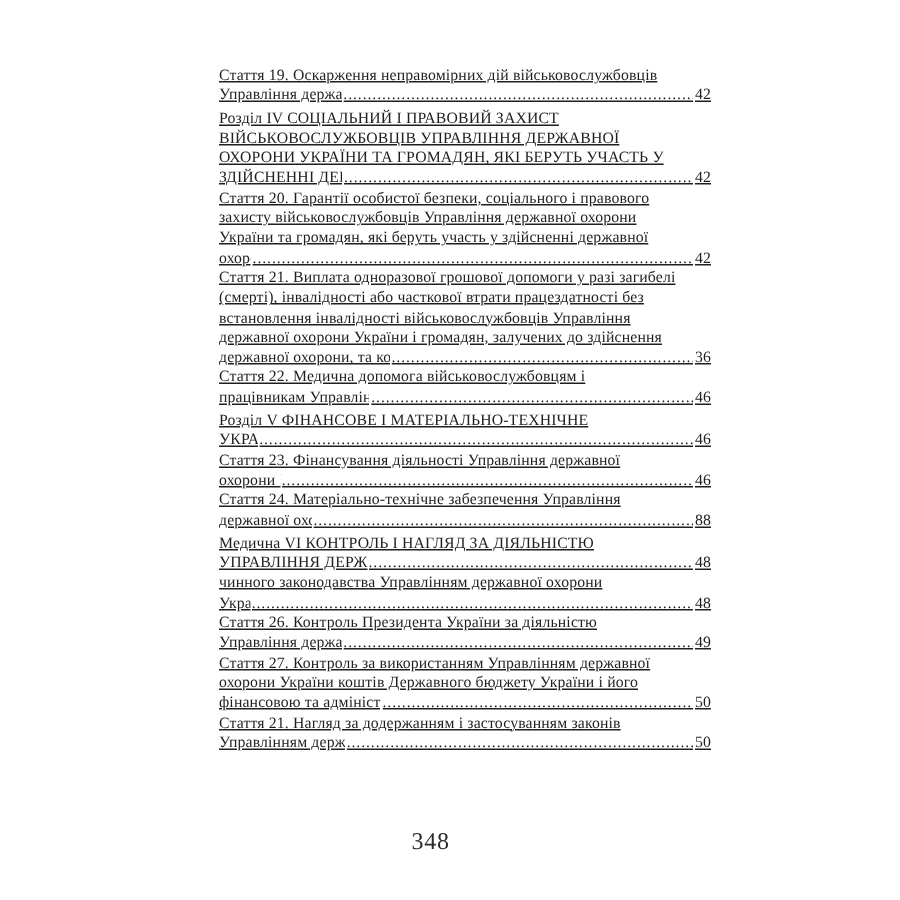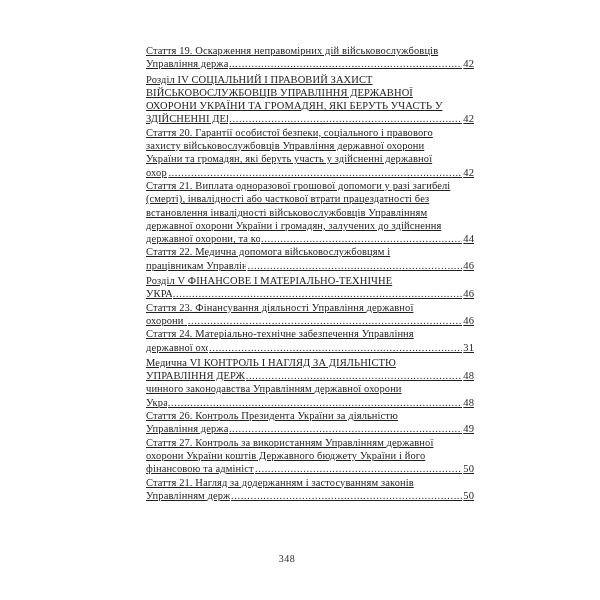--- a/index.html
+++ b/index.html
@@ -47,21 +47,21 @@
     letter-spacing: 0.6px;
   }
   .pagenum {
     flex: 0 0 auto;
   }
   .footer {
     position: absolute;
     top: 553px;
     left: 287px;
     transform: translateX(-50%);
-    font-size: 10px;
+    font-size: 16px;
     color: #2b2b2b;
     letter-spacing: 0.5px;
   }
 </style>
 </head>
 <body>
 
 <div class="page">
   <div class="toc" id="toc">
       <div class="entry article">
@@ -88,26 +88,26 @@
         <div class="line">України та громадян, які беруть участь у здійсненні державної</div>
         <div class="lastline">
           <span class="text">охорони </span>
           <span class="dots">................................................................................................................................................................</span>
           <span class="pagenum">42</span>
         </div>
       </div>
       <div class="entry article">
         <div class="line">Стаття 21. Виплата одноразової грошової допомоги у разі загибелі</div>
         <div class="line">(смерті), інвалідності або часткової втрати працездатності без</div>
-        <div class="line">встановлення інвалідності військовослужбовців Управлінням</div>
+        <div class="line">встановлення інвалідності військовослужбовців Управління</div>
         <div class="line">державної охорони України і громадян, залучених до здійснення</div>
         <div class="lastline">
           <span class="text">державної охорони, та компенсація заподіяння шкоди їх майну .</span>
           <span class="dots">................................................................................................................................................................</span>
-          <span class="pagenum">44</span>
+          <span class="pagenum">36</span>
         </div>
       </div>
       <div class="entry article">
         <div class="line">Стаття 22. Медична допомога військовослужбовцям і</div>
         <div class="lastline">
           <span class="text">працівникам Управління державної охорони України</span>
           <span class="dots">................................................................................................................................................................</span>
           <span class="pagenum">46</span>
         </div>
       </div>
@@ -125,21 +125,21 @@
           <span class="text">охорони України</span>
           <span class="dots">................................................................................................................................................................</span>
           <span class="pagenum">46</span>
         </div>
       </div>
       <div class="entry article">
         <div class="line">Стаття 24. Матеріально-технічне забезпечення Управління</div>
         <div class="lastline">
           <span class="text">державної охорони України </span>
           <span class="dots">................................................................................................................................................................</span>
-          <span class="pagenum">31</span>
+          <span class="pagenum">88</span>
         </div>
       </div>
       <div class="entry section">
         <div class="line">Медична VI КОНТРОЛЬ І НАГЛЯД ЗА ДІЯЛЬНІСТЮ</div>
         <div class="lastline">
           <span class="text">УПРАВЛІННЯ ДЕРЖАВНОЇ ОХОРОНИ УКРАЇНИ</span>
           <span class="dots">................................................................................................................................................................</span>
           <span class="pagenum">48</span>
         </div>
       </div>

